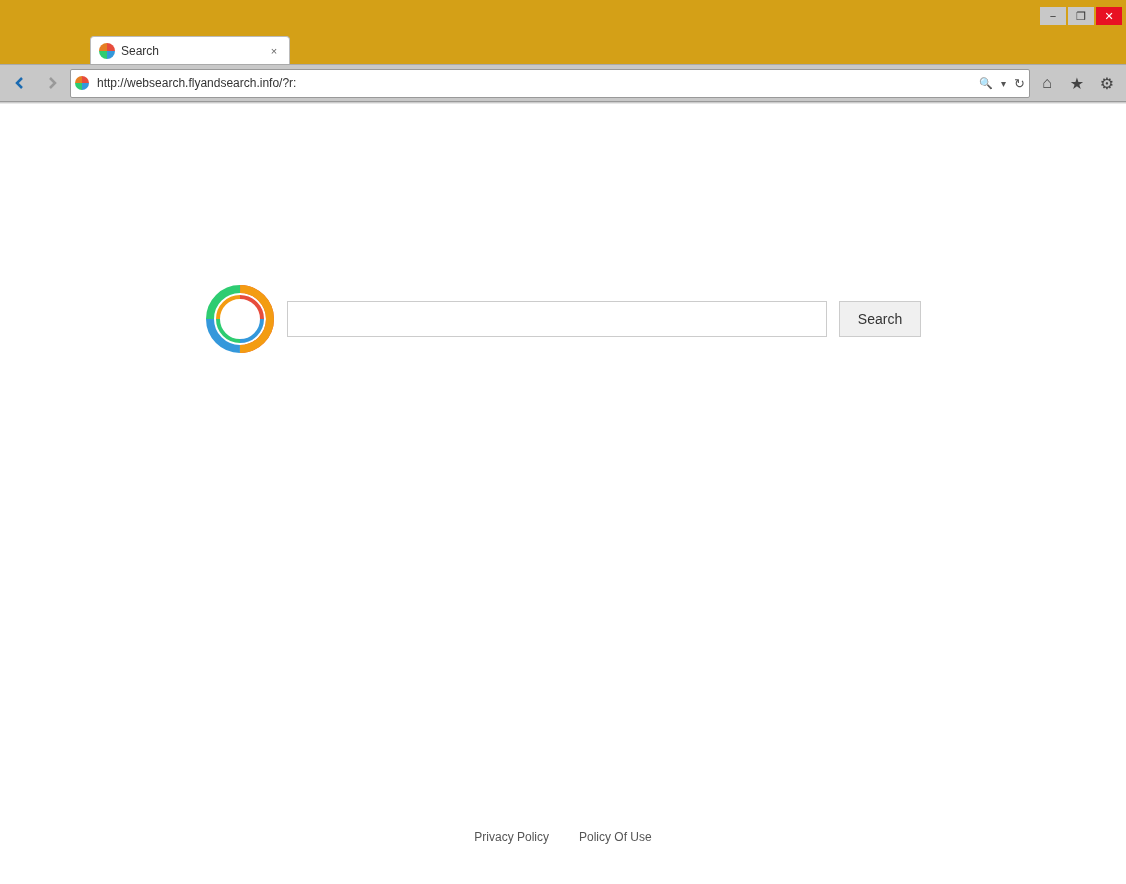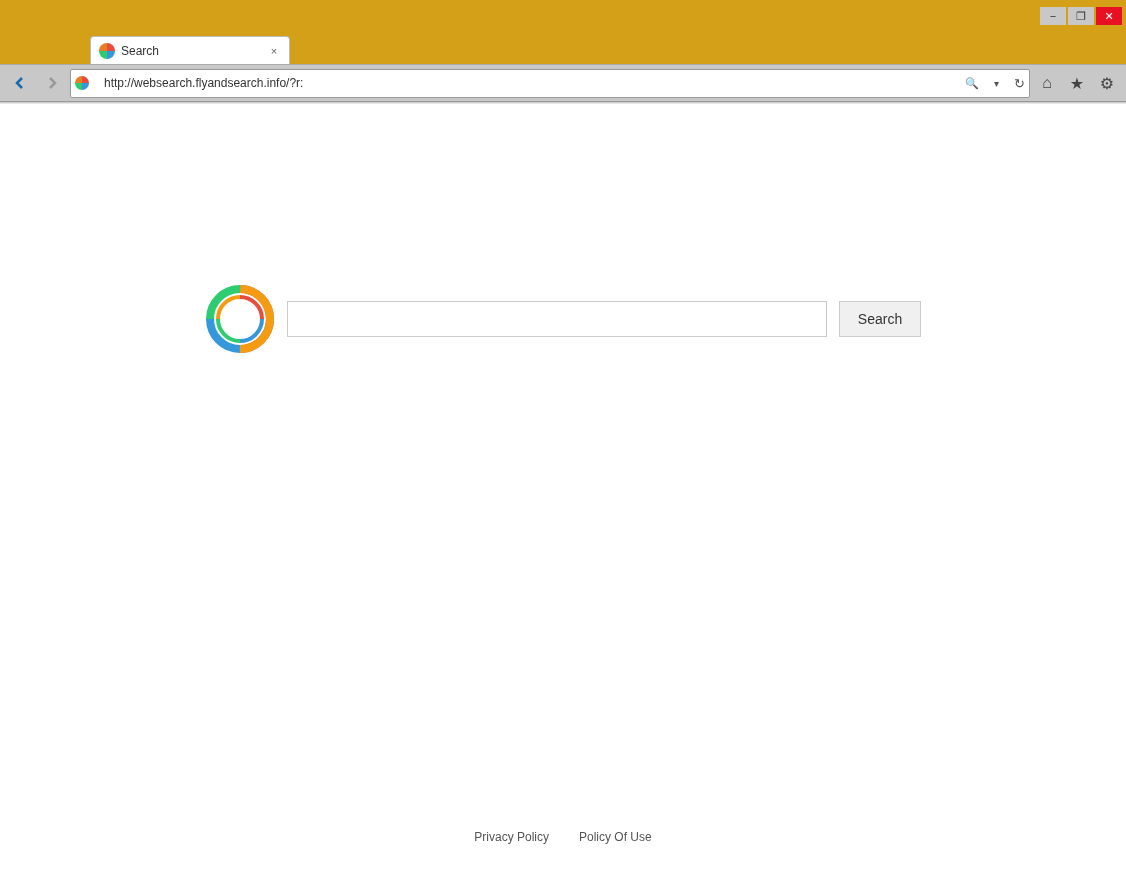--- a/index.html
+++ b/index.html
@@ -111,21 +111,21 @@
 
     .address-bar-container {
       flex: 1;
       height: 29px;
       background: white;
       border: 1px solid #999;
       border-radius: 2px;
       display: flex;
       align-items: center;
       padding: 0 4px;
-      gap: 15px;
+      gap: 8px;
     }
     .address-input {
       flex: 1;
       border: none;
       outline: none;
       font-size: 12px;
       color: #333;
       background: transparent;
     }
     .address-search-icon {

